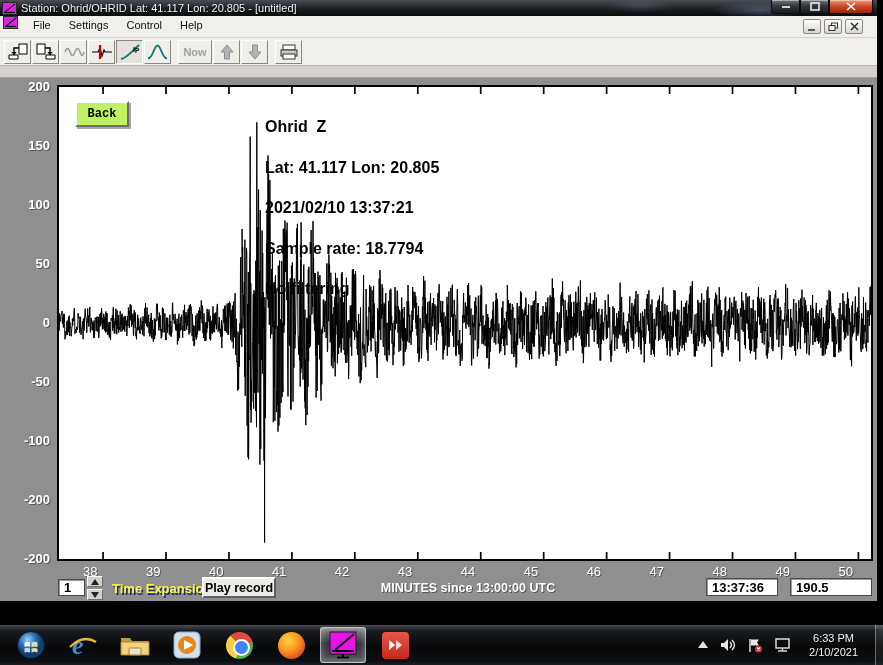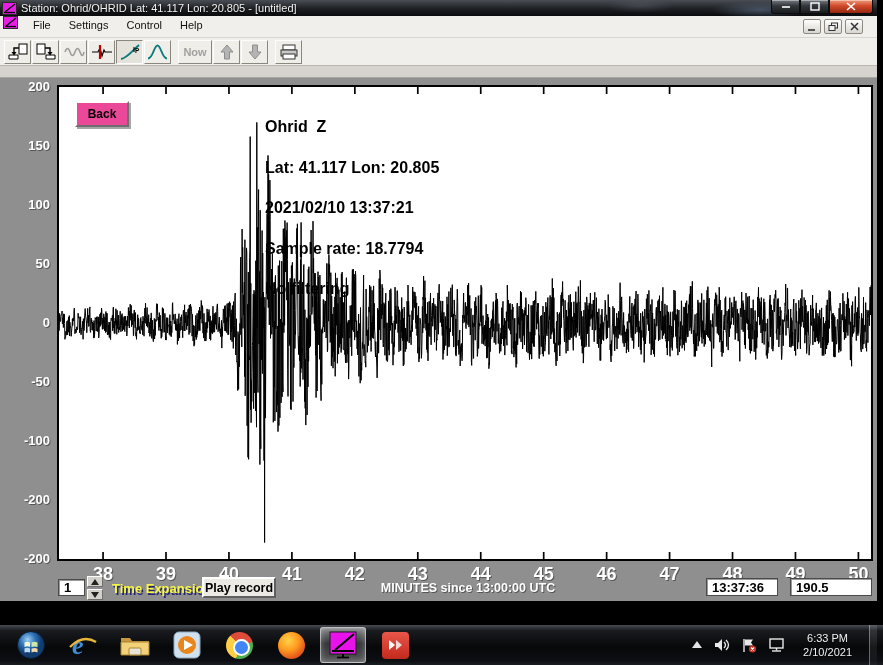--- a/index.html
+++ b/index.html
@@ -43,29 +43,29 @@
   .tbtn.gap { margin-left:6px; }
 
   .tb-strip { height:12px; background:#d6d3ce; border-bottom:1px solid #a9a69f; }
 
   .client { position:relative; height:523px; background:#8f8f8f; }
 
   .plot { position:absolute; left:57px; top:7px; width:816px; height:476px; background:#fff; border:2px solid #000; }
   .plot svg { position:absolute; left:0; top:0; }
 
   .back-btn { position:absolute; left:16px; top:14px; width:54px; height:26px;
-    background:#ec4899; border:2px solid; border-color:#fff #6e6e6e #6e6e6e #fff;
+    background:#bef264; border:2px solid; border-color:#fff #6e6e6e #6e6e6e #fff;
     box-shadow:2px 2px 0 rgba(0,0,0,.35); font-weight:bold; font-size:12px; color:#000;
-    font-family:Liberation Sans, sans-serif; }
+    font-family:Liberation Mono, monospace; }
 
   .annotation { position:absolute; left:206px; top:6px; font-size:16px; font-weight:bold; color:#000; line-height:13.5px; white-space:pre; }
 
   .ylab { position:absolute; width:50px; left:0; text-align:right; color:#fff; font-weight:bold; font-size:13px;
     text-shadow:1px 1px 0 rgba(40,40,40,.55); }
-  .xlab { position:absolute; width:40px; top:486px; text-align:center; color:#fff; font-weight:bold; font-size:18px;
+  .xlab { position:absolute; width:40px; top:486px; color:#fff; font-weight:normal; font-size:13px;
     text-shadow:1px 1px 0 rgba(40,40,40,.55); }
 
   .field { position:absolute; background:#fff; border:1px solid #4a4a4a;
     box-shadow:inset 1px 1px 0 #9a9a9a; font-size:13px; font-weight:bold; color:#000;
     display:flex; align-items:center; padding-left:5px; }
 
   #te-value { left:58px; top:501px; width:27px; height:17px; }
   .spin { position:absolute; left:87px; width:16px; height:11px; background:#d4d1cb;
     border:1px solid; border-color:#fff #6e6e6e #6e6e6e #fff; display:flex; align-items:center; justify-content:center; padding:0; }
   #spin-up { top:498px; } #spin-down { top:511px; }
@@ -84,21 +84,21 @@
   #cursor-time { left:706px; top:500px; width:72px; height:18px; }
   #cursor-amp  { left:790px; top:500px; width:82px; height:18px; }
 
   
   .taskbar { position:absolute; left:0; top:625px; width:883px; height:40px;
     background:linear-gradient(#484c52, #191b1f 14%, #070809 55%, #0d0f13 90%, #1a1d22);
     display:flex; align-items:center; padding-left:8px; }
   .tb-ico { width:46px; height:36px; display:flex; align-items:center; justify-content:center; margin-right:6px; }
   .tb-ico.active { background:linear-gradient(rgba(255,255,255,.45), rgba(255,255,255,.18) 45%, rgba(255,255,255,.30));
     border:1px solid rgba(255,255,255,.55); border-radius:3px; box-shadow:inset 0 0 6px rgba(255,255,255,.35); }
-  .tray { margin-left:auto; display:flex; align-items:center; gap:11px; padding-right:6px; }
+  .tray { margin-left:auto; display:flex; align-items:center; gap:11px; }
   .clock { color:#f2f2f2; font-size:11px; text-align:center; line-height:14px; text-shadow:0 1px 1px #000; margin:0 6px; }
   .show-desktop { width:8px; height:40px; border-left:1px solid rgba(255,255,255,.35);
     background:linear-gradient(rgba(255,255,255,.12), rgba(255,255,255,.03)); }
 
   .chrome-ball { width:27px; height:27px; border-radius:50%; position:relative;
     background:conic-gradient(from -45deg, #dd4b39 0 120deg, #4caf50 120deg 240deg, #ffce44 240deg 360deg); }
   .chrome-ball::after { content:""; position:absolute; left:7px; top:7px; width:13px; height:13px; border-radius:50%;
     background:#4285f4; border:2.5px solid #fff; }
   .ff-ball { width:27px; height:27px; border-radius:50%;
     background:radial-gradient(circle at 38% 32%, #ffd24a, #ff9a1f 40%, #e2571d 72%, #a32f12); }

